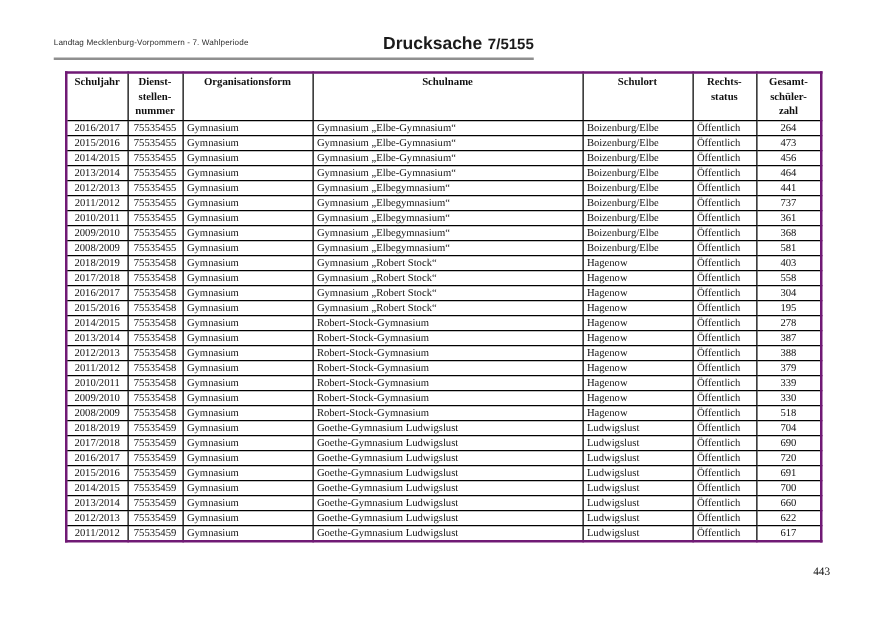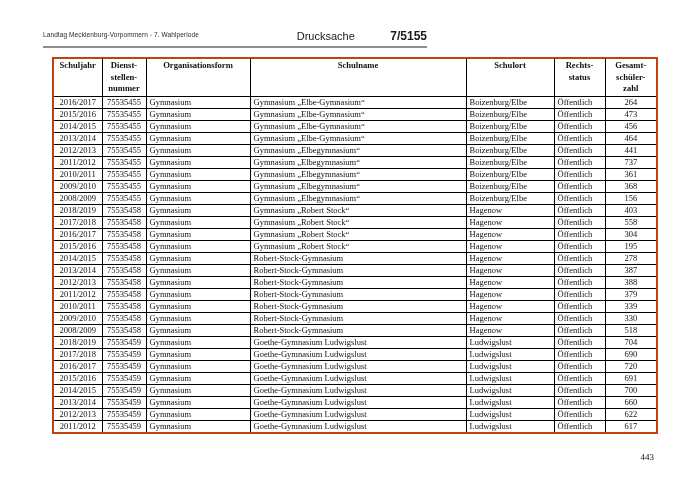--- a/index.html
+++ b/index.html
@@ -10,47 +10,47 @@
   
   .doc-header-left{
     position:absolute;left:43px;top:31px;
     font-family:"Liberation Sans",sans-serif;font-size:6.5px;color:#2a2a2a;
     letter-spacing:0.1px;white-space:nowrap;
   }
   .doc-header-right{
     position:absolute;left:43px;top:26px;width:384px;text-align:right;
     font-family:"Liberation Sans",sans-serif;color:#1a1a1a;white-space:nowrap;
   }
-  .drucksache-label{font-size:11px;font-weight:normal;}
-  .drucksache-number{font-size:12px;font-weight:bold;margin-left:31px;}
+  .drucksache-label{font-size:14px;font-weight:bold;}
+  .drucksache-number{font-size:12px;font-weight:bold;}
   .header-rule{
     position:absolute;left:43px;top:46px;width:384px;height:2px;
     background:#8f8f8f;
   }
   
   table.schools{
     position:absolute;left:52px;top:57px;width:604px;
     border-collapse:collapse;table-layout:fixed;
-    border:2px solid #c2410c;
+    border:2px solid #701a75;
   }
   table.schools th, table.schools td{border:1px solid #000;}
   table.schools th{
     font-weight:bold;font-size:8.6px;line-height:11.5px;
     vertical-align:top;text-align:center;padding:1px 1px 0 1px;
     height:36px;white-space:pre-line;
   }
   table.schools td{
     height:11px;line-height:10.5px;font-size:8.5px;
     padding:0 3px;white-space:nowrap;overflow:hidden;vertical-align:middle;
   }
   td.c{text-align:center;}
   td.l{text-align:left;padding-left:4px;}
   
   .page-number{
-    position:absolute;right:46px;top:452px;
+    position:absolute;right:36px;top:452px;
     font-size:9px;color:#111;
   }
 </style>
 </head>
 <body>
 
 <div class="page">
 
   <div class="doc-header-left">Landtag Mecklenburg-Vorpommern - 7. Wahlperiode</div>
 
@@ -160,21 +160,21 @@
           <td class="l">Öffentlich</td>
           <td class="c">368</td>
         </tr>
         <tr>
           <td class="c">2008/2009</td>
           <td class="c">75535455</td>
           <td class="l">Gymnasium</td>
           <td class="l">Gymnasium „Elbegymnasium“</td>
           <td class="l">Boizenburg/Elbe</td>
           <td class="l">Öffentlich</td>
-          <td class="c">156</td>
+          <td class="c">581</td>
         </tr>
         <tr>
           <td class="c">2018/2019</td>
           <td class="c">75535458</td>
           <td class="l">Gymnasium</td>
           <td class="l">Gymnasium „Robert Stock“</td>
           <td class="l">Hagenow</td>
           <td class="l">Öffentlich</td>
           <td class="c">403</td>
         </tr>

